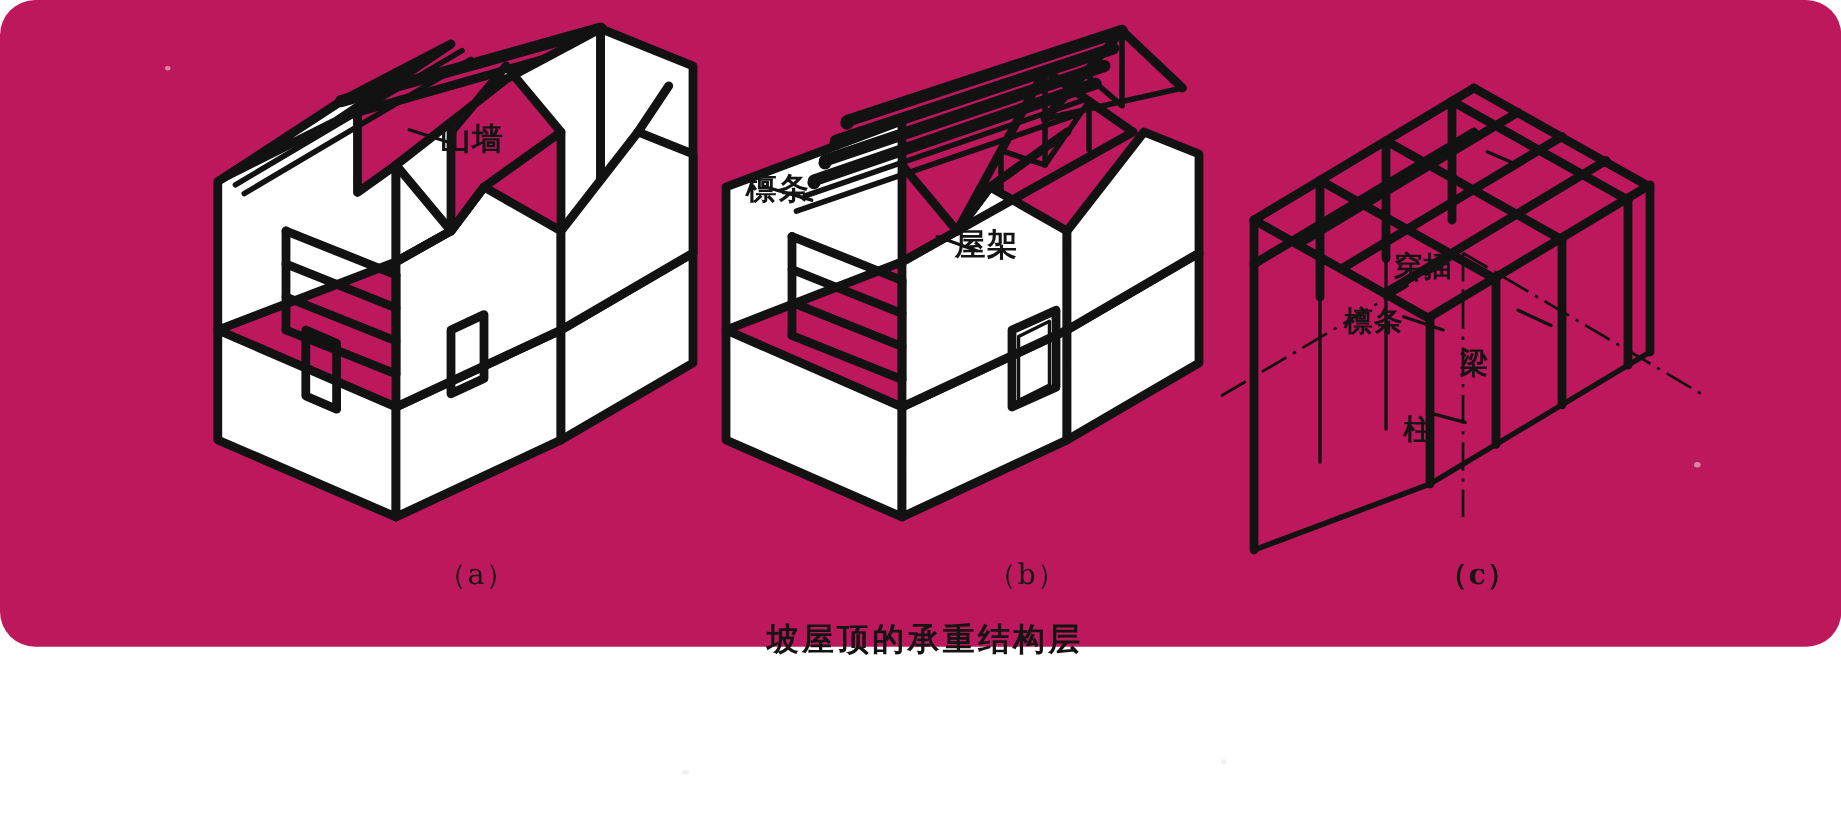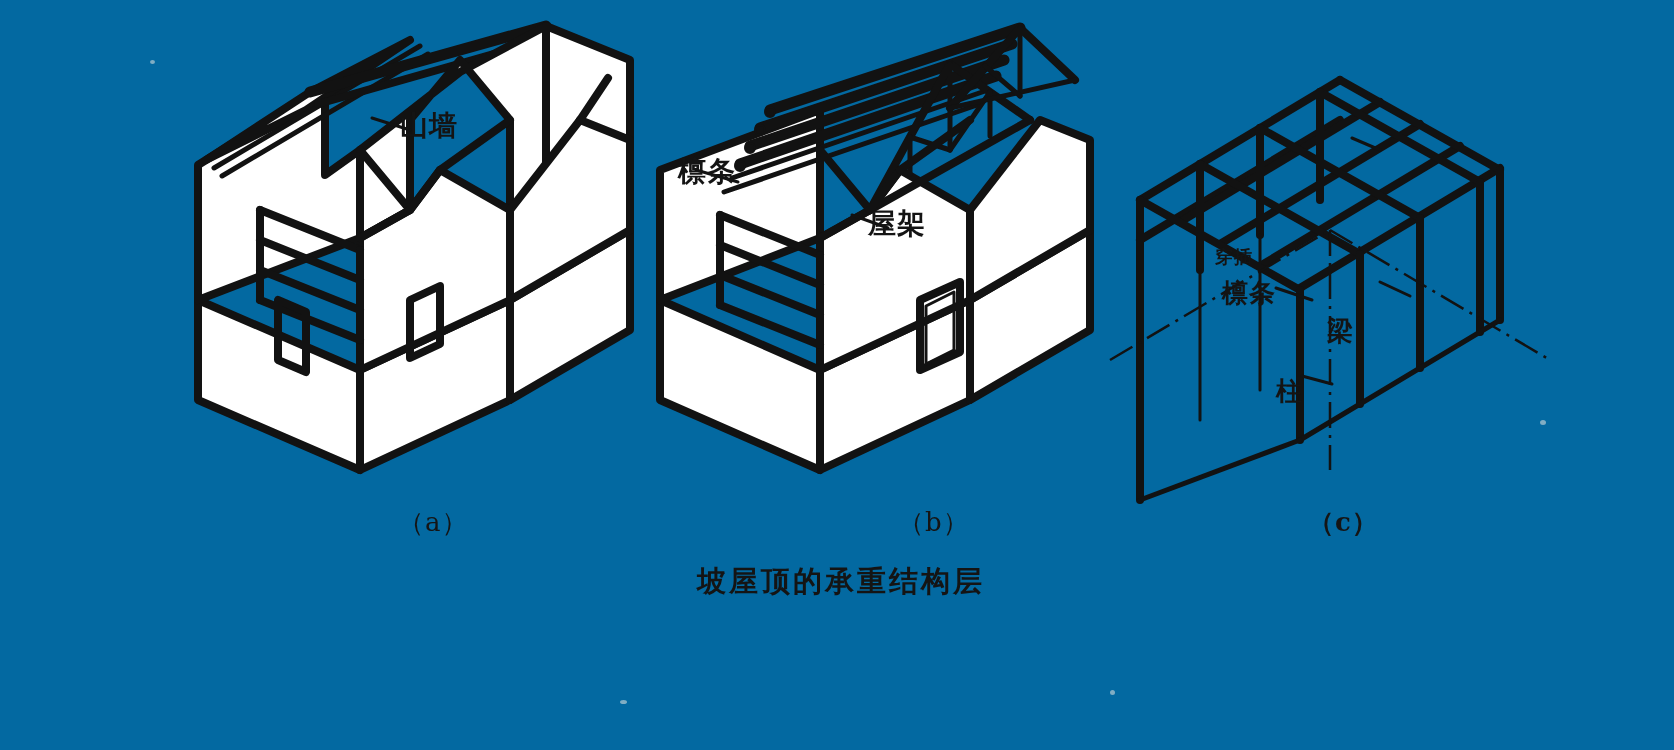--- a/index.html
+++ b/index.html
@@ -9,22 +9,23 @@
   }
   body {
     width: 1674px;
     height: 750px;
     font-family: "DejaVu Sans", "Liberation Sans", sans-serif;
     overflow: hidden;
   }
   #figure-root {
     position: relative;
     width: 1674px;
-    height: 750px;
-    background: #0369a1;
+    height: 588px;
+    background: #be185d;
+    border-radius: 32px;
   }
   .panels {
     position: absolute;
     left: 0;
     top: 0;
     width: 1674px;
     height: 560px;
   }
   .panel {
     position: absolute;
@@ -277,21 +278,21 @@
     </div>
 
   </div>
 
   <div class="cjk-label" id="label-a-1" style="left:400px; top:112px; font-size:28px;">山墙</div>
 
   <div class="cjk-label" id="label-b-1" style="left:678px; top:158px; font-size:28px;">檩条</div>
 
   <div class="cjk-label" id="label-b-2" style="left:868px; top:212px; font-size:28px;font-family:Liberation Mono, monospace;">屋架</div>
 
-  <div class="cjk-label" id="label-c-1" style="left:1215px; top:230px; font-size:18px;margin-top:18px;">穿插</div>
+  <div class="cjk-label" id="label-c-1" style="left:1267px; top:230px; font-size:26px;">穿插</div>
 
   <div class="cjk-label" id="label-c-2" style="left:1222px; top:280px; font-size:26px;">檩条</div>
 
   <div class="cjk-label" id="label-c-3" style="left:1327px; top:318px; font-size:26px;">梁</div>
 
   <div class="cjk-label" id="label-c-4" style="left:1276px; top:378px; font-size:26px;">柱</div>
 
   <div class="panel-captions">
     <div class="panel-tag" style="left:398px;">（a）</div>
     <div class="panel-tag" style="left:898px;">（b）</div>

